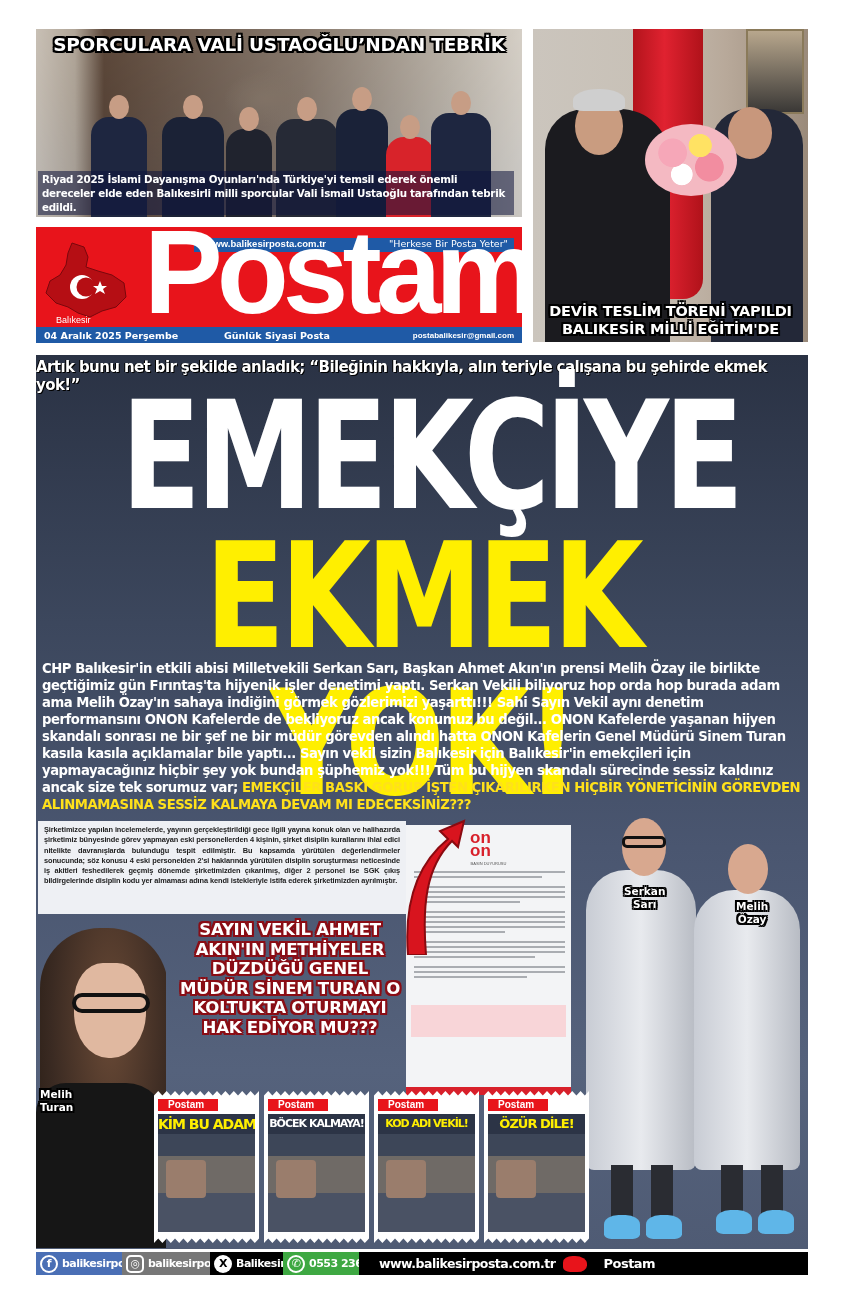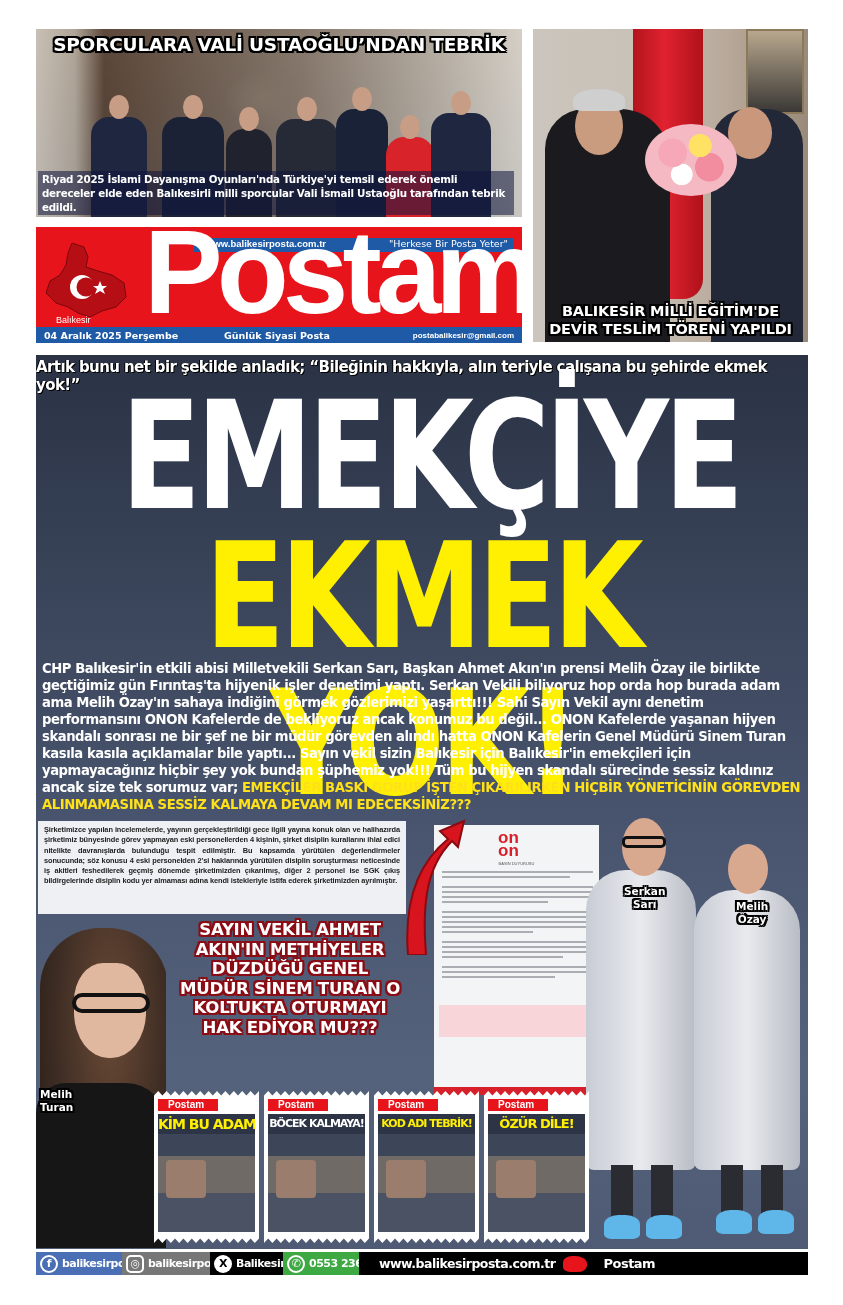--- a/index.html
+++ b/index.html
@@ -73,21 +73,21 @@
   #sinem-photo .hair { position: absolute; left: 4px; top: 20px; width: 128px; height: 320px; background: radial-gradient(ellipse at 55% 30%, #6a4a36 0%, #3a2a22 60%, #22180f 100%); border-radius: 60px 60px 0 0; }
   #sinem-photo .face { position: absolute; left: 38px; top: 55px; width: 72px; height: 95px; background: #e0b8a0; border-radius: 40% 40% 48% 48%; }
   #sinem-photo .glasses { position: absolute; left: 36px; top: 85px; width: 78px; height: 20px; border: 4px solid #111; border-radius: 10px; }
   #sinem-photo .body { position: absolute; left: 0; top: 175px; width: 130px; height: 170px; background: #161616; border-radius: 30px 40px 0 0; }
   #sinem-label { left: 4px; top: 733px; font-size: 10.5px; line-height: 13px; }
 
   #question { left: 140px; top: 565px; width: 228px; text-align: center; color: #fff; font-family: "DejaVu Sans", sans-serif;
     font-weight: 900; font-size: 16.6px; line-height: 19.5px; letter-spacing: -0.3px;
     text-shadow: -2px -2px 0 #8a0d15, 2px -2px 0 #8a0d15, -2px 2px 0 #8a0d15, 2px 2px 0 #8a0d15, 0 2px 0 #8a0d15, 2px 0 0 #8a0d15, -2px 0 0 #8a0d15, 0 -2px 0 #8a0d15; }
 
-  #onon-doc { left: 370px; top: 470px; width: 165px; height: 270px; background: #f3f4f6; border-bottom: 8px solid #d8202b; overflow: hidden; margin-left: 28px; }
+  #onon-doc { left: 370px; top: 470px; width: 165px; height: 270px; background: #f3f4f6; border-bottom: 8px solid #d8202b; overflow: hidden; }
   #onon-doc .logo { position: absolute; left: 64px; top: 6px; color: #d8202b; font-size: 17px; line-height: 13px; font-weight: 700; text-align: center; }
   #onon-doc .doctitle { position: absolute; left: 0; right: 0; top: 36px; text-align: center; font-size: 4px; color: #555; }
   #onon-doc .lines { position: absolute; left: 8px; right: 6px; top: 46px; }
   #onon-doc .line { height: 2px; background: #8a8e96; margin-bottom: 3px; opacity: .7; }
   #onon-doc .pinkbox { position: absolute; left: 5px; right: 5px; top: 180px; height: 32px; background: #f8d5d8; }
   #red-arrow { left: 360px; top: 450px; width: 70px; height: 150px; }
 
   #men-photo { left: 530px; top: 455px; width: 242px; height: 439px; overflow: hidden; }
   .coat { position: absolute; background: linear-gradient(90deg, #c8ccd4, #e8eaee 50%, #b8bcc4); border-radius: 40px 40px 8px 8px; }
   .baldhead { position: absolute; border-radius: 50%; background: #d8a88f; }
@@ -168,22 +168,22 @@
 <div id="top-right-story" class="abs">
   <div class="flag"></div>
   <div class="portrait"></div>
   <div class="man1"></div>
   <div class="man1-head" style="top:68px;"></div>
   <div class="man1-hair" style="top:60px;"></div>
   <div class="man2"></div>
   <div class="man2-head" style="top:78px;"></div>
   <div class="flowers"></div>
   <div id="top-right-title" class="abs headline-stroke">
+    <div>DEVİR TESLİM TÖRENİ YAPILDI</div>
     <div>BALIKESİR MİLLİ EĞİTİM'DE</div>
-    <div>DEVİR TESLİM TÖRENİ YAPILDI</div>
   </div>
 </div>
 
 <div id="main-panel" class="abs">
   <div id="kicker" class="abs">Artık bunu net bir şekilde anladık; “Bileğinin hakkıyla, alın teriyle çalışana bu şehirde ekmek yok!”</div>
   <div id="headline-1" class="giant">EMEKÇİYE</div>
   <div id="headline-2" class="giant">EKMEK YOK!</div>
 
   <div id="body-text" class="abs">
     <span>CHP Balıkesir'in etkili abisi Milletvekili Serkan Sarı, Başkan Ahmet Akın'ın prensi Melih Özay ile birlikte geçtiğimiz gün Fırıntaş'ta hijyenik işler denetimi yaptı. Serkan Vekili biliyoruz hop orda hop burada adam ama Melih Özay'ın sahaya indiğini görmek gözlerimizi yaşarttı!!! Sahi Sayın Vekil aynı denetim performansını ONON Kafelerde de bekliyoruz ancak konumuz bu değil... ONON Kafelerde yaşanan hijyen skandalı sonrası ne bir şef ne bir müdür görevden alındı hatta ONON Kafelerin Genel Müdürü Sinem Turan kasıla kasıla açıklamalar bile yaptı... Sayın vekil sizin Balıkesir için Balıkesir'in emekçileri için yapmayacağınız hiçbir şey yok bundan şüphemiz yok!!! Tüm bu hijyen skandalı sürecinde sessiz kaldınız ancak size tek sorumuz var; </span><span class="hl">EMEKÇİLER BASKI GÖRÜP İŞTEN ÇIKARILIRKEN HİÇBİR YÖNETİCİNİN GÖREVDEN ALINMAMASINA SESSİZ KALMAYA DEVAM MI EDECEKSİNİZ???</span>
@@ -271,21 +271,21 @@
       <div class="mhead">KİM BU ADAM?</div>
       <div class="mbody"></div>
     </div>
     <div class="mini" style="left:110px;">
       <div class="mlogo">Postam</div>
       <div class="mhead" style="color:#fff;font-size:11px;">BÖCEK KALMAYA!</div>
       <div class="mbody"></div>
     </div>
     <div class="mini" style="left:220px;">
       <div class="mlogo">Postam</div>
-      <div class="mhead" style="font-size:11px;">KOD ADI TEBRİK!</div>
+      <div class="mhead" style="font-size:11px;">KOD ADI VEKİL!</div>
       <div class="mbody"></div>
     </div>
     <div class="mini" style="left:330px;">
       <div class="mlogo">Postam</div>
       <div class="mhead" style="font-size:13px;">ÖZÜR DİLE!</div>
       <div class="mbody"></div>
     </div>
   </div>
 </div>
 

